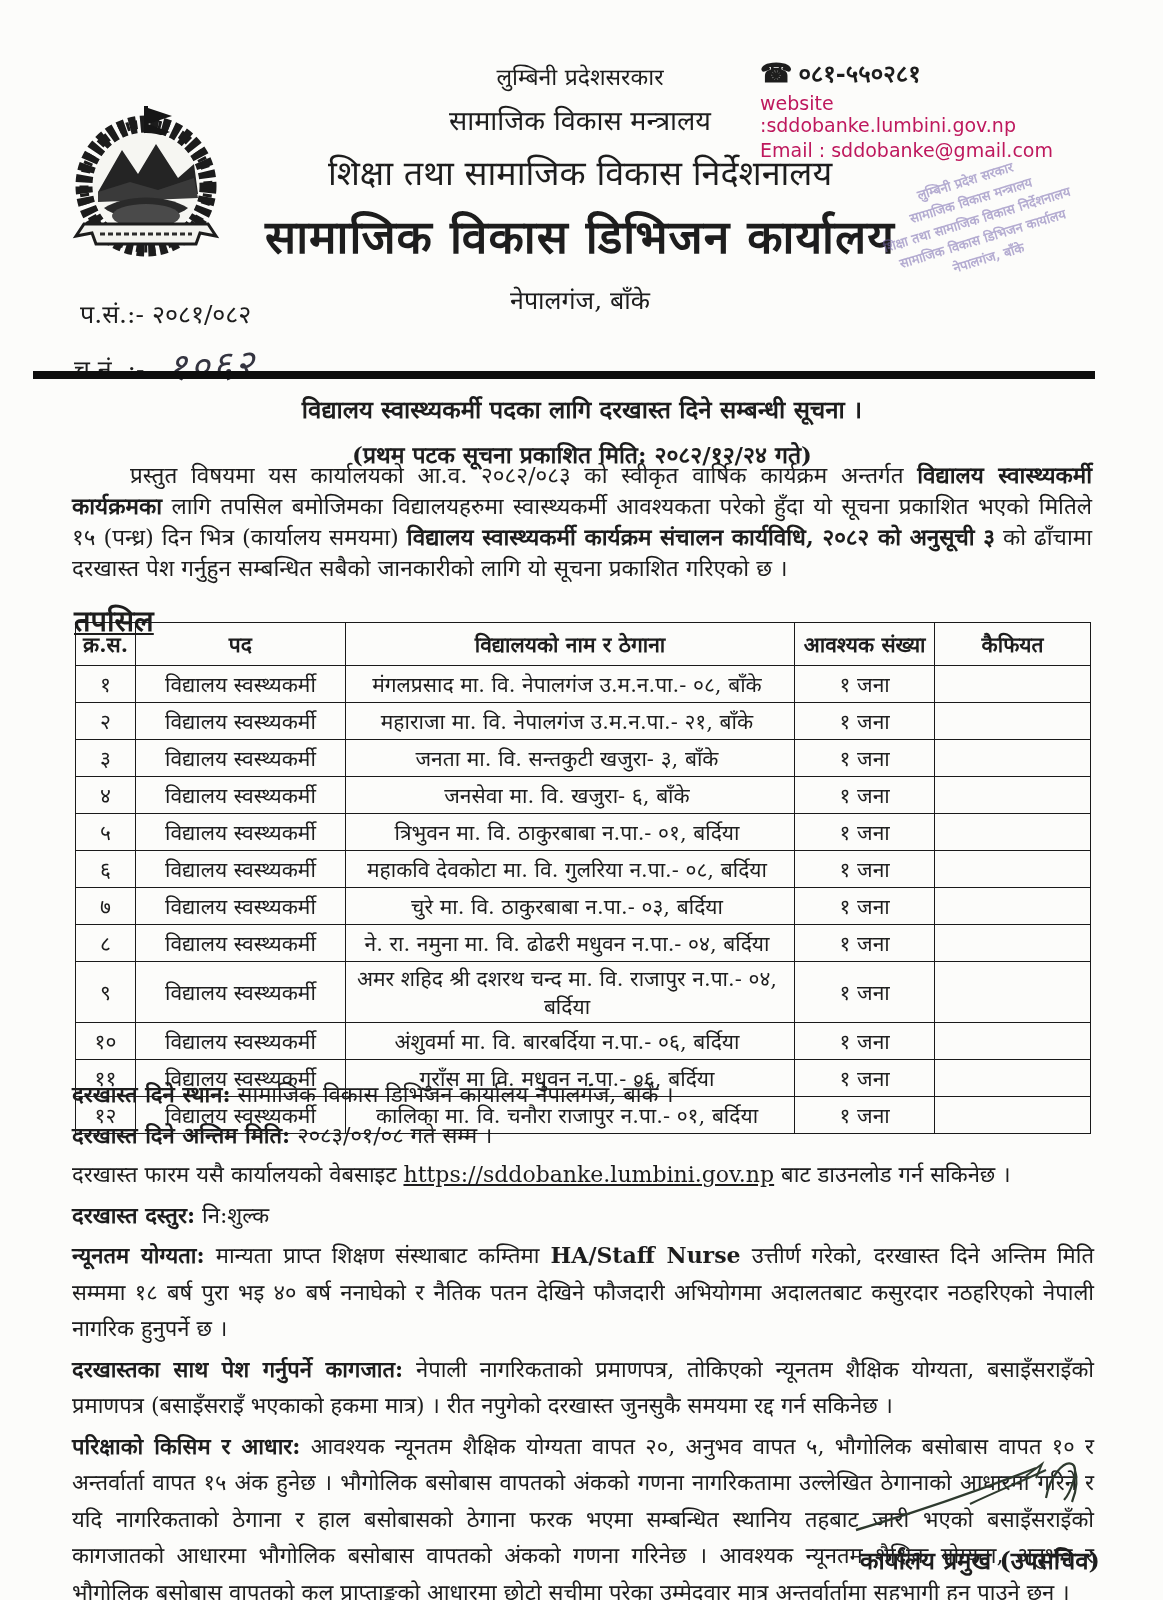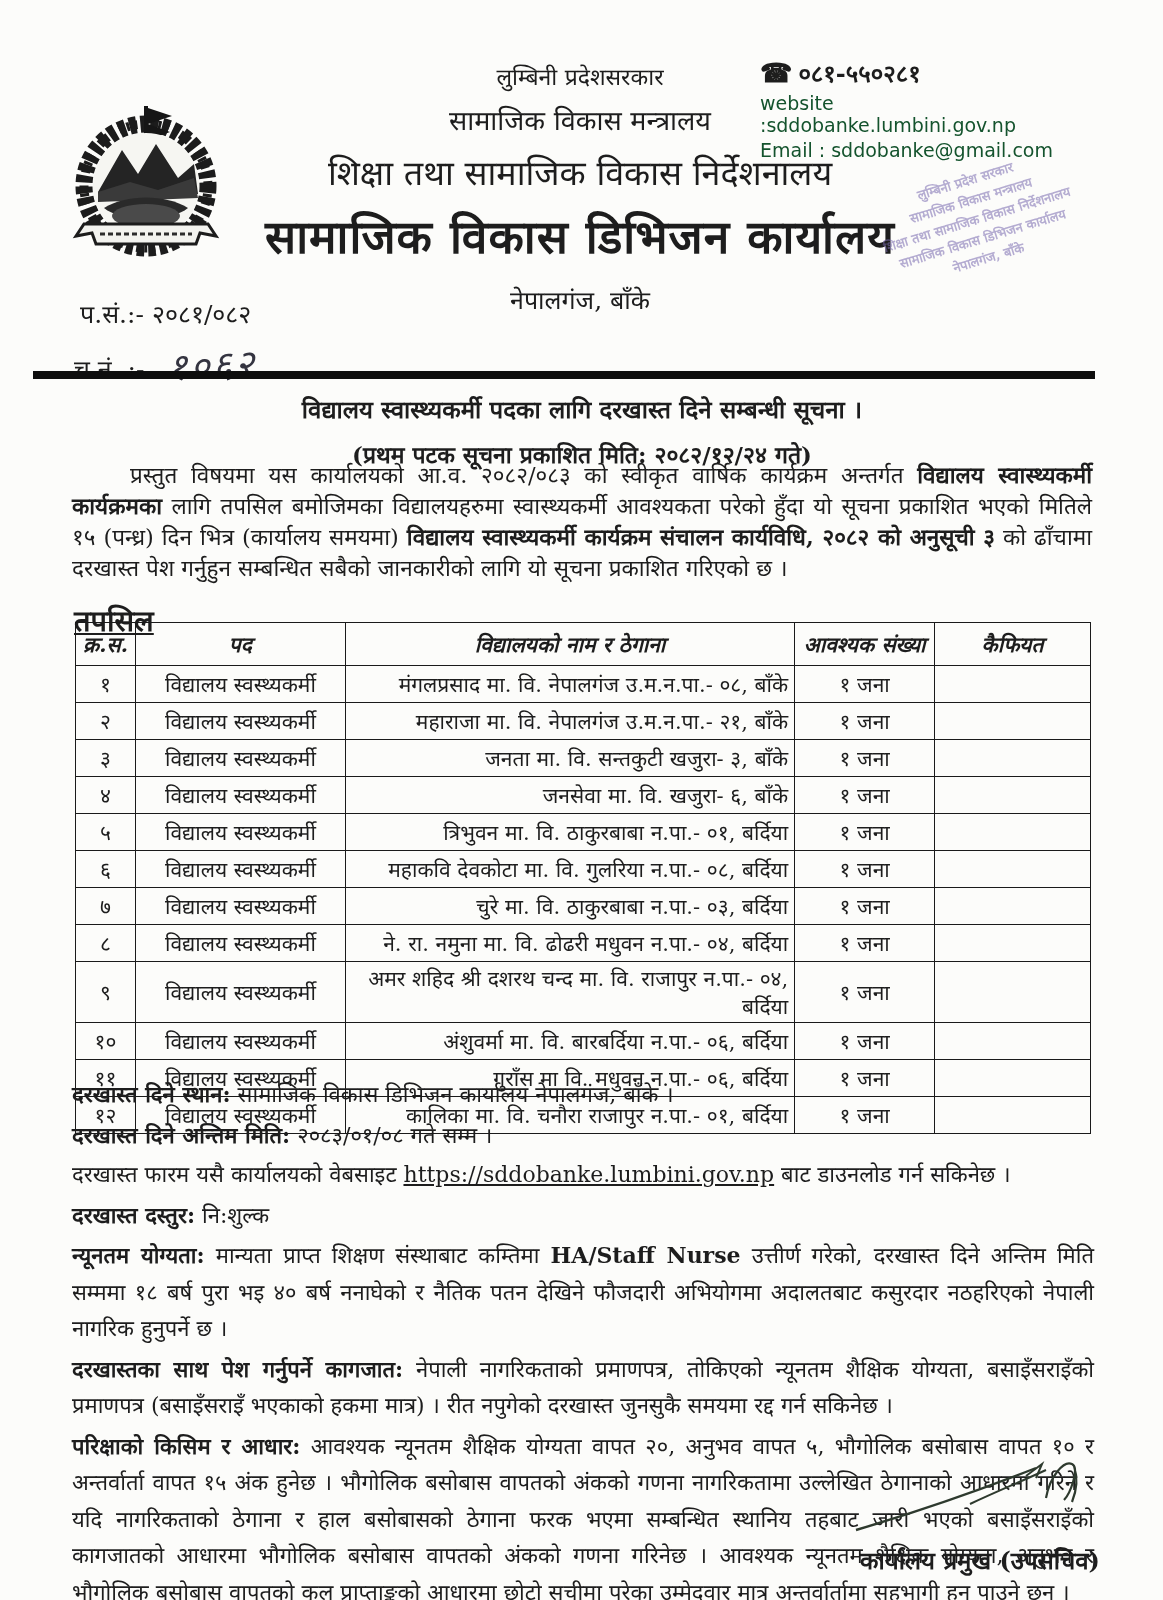--- a/index.html
+++ b/index.html
@@ -15,21 +15,21 @@
   .header-center{position:absolute; top:60px; left:160px; width:840px; text-align:center;}
   .gov-line{font-size:23px;}
   .ministry{font-size:27px; margin-top:9px;}
   .directorate{font-size:34px; margin-top:11px;}
   .office{font-size:46px; margin-top:9px; font-weight:600; letter-spacing:1px;}
   .location{font-size:25px; margin-top:16px;}
 
   .contact{position:absolute; top:56px; left:760px; width:300px; text-align:left;}
   .phone-line{font-size:24px; font-weight:bold;}
   .phone-icon{font-size:26px; margin-right:6px;}
-  .contact-line{font-family:"DejaVu Sans","Liberation Sans",sans-serif; font-size:19px; color:#14532d; margin-top:3px;}
+  .contact-line{font-family:"DejaVu Sans","Liberation Sans",sans-serif; font-size:19px; color:#be185d; margin-top:3px;}
 
   .emblem{position:absolute; top:86px; left:60px;}
 
   .stamp{
     position:absolute; top:170px; left:852px; width:250px; text-align:center;
     transform:rotate(-17deg); opacity:.55; color:#7a6bb0; pointer-events:none;
     font-size:13px; line-height:20px; font-weight:bold;
   }
 
   
@@ -56,22 +56,22 @@
   .tapsil{position:absolute; top:600px; left:74px; font-size:29px; font-weight:bold; text-decoration:underline;}
 
   
   table.vacancy{
     position:absolute; top:622px; left:75px; width:1016px;
     border-collapse:collapse; font-size:21px;
   }
   table.vacancy th, table.vacancy td{
     border:1.7px solid #1a1a1a; padding:2px 6px; height:32px; text-align:center;
   }
-  table.vacancy th{font-weight:bold; height:38px;font-style:italic;}
-  table.vacancy td.c2{text-align:right; padding-left:0;}
+  table.vacancy th{font-weight:bold; height:38px;}
+  table.vacancy td.c2{text-align:center; padding-left:0;}
 
   
   .footer-notes{
     position:absolute; top:1076px; left:72px; width:1022px;
     font-size:22px; line-height:36.5px; text-align:justify;
   }
   .fline{margin:0 0 3px 0;}
 
   
   .sig-block{position:absolute; top:1442px; left:845px; width:270px; text-align:center;}

